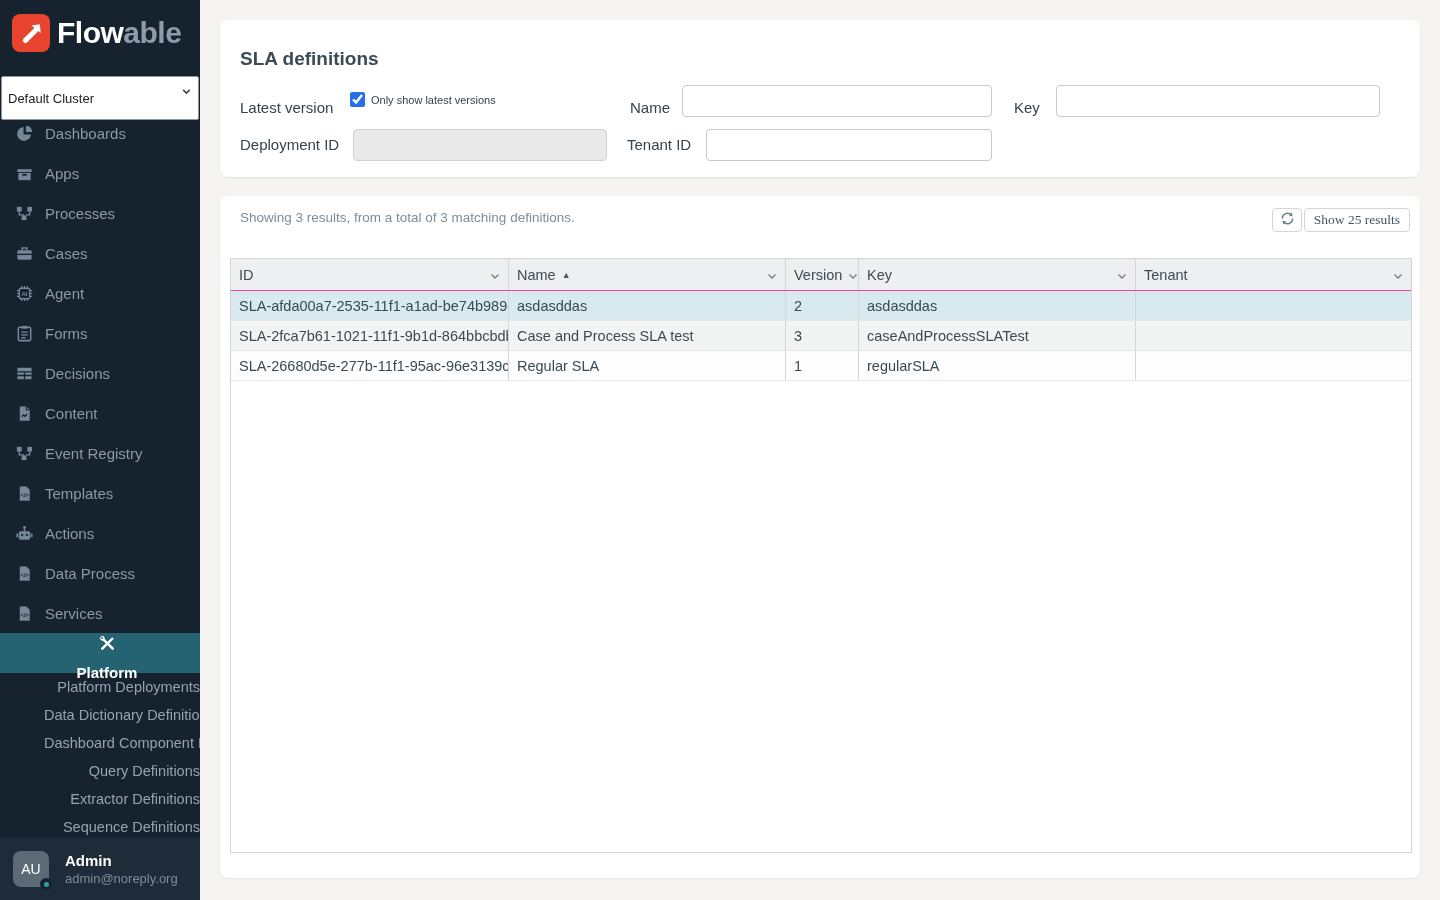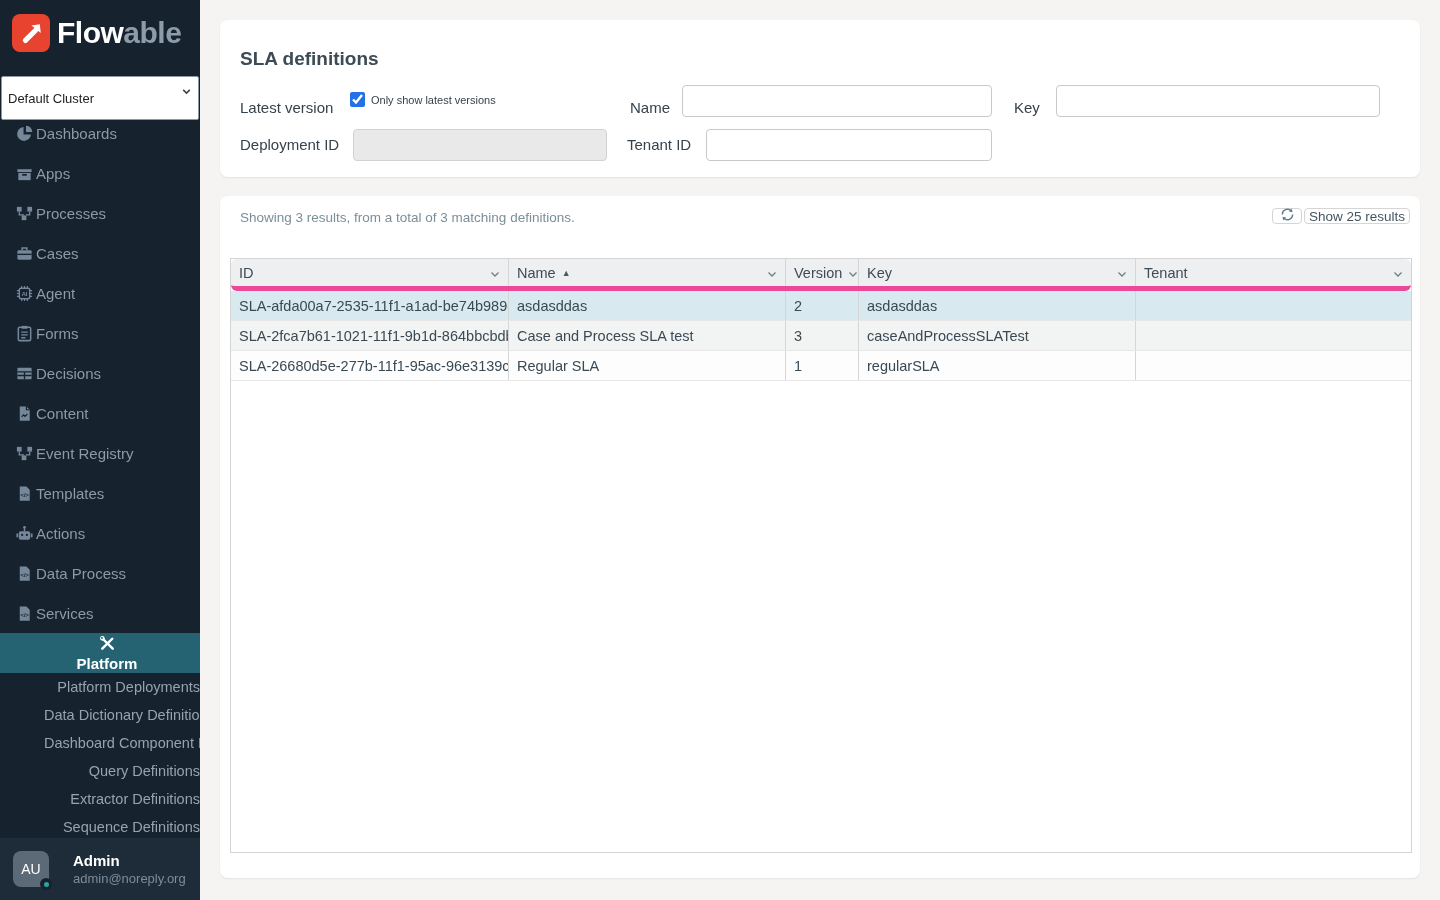--- a/index.html
+++ b/index.html
@@ -14,29 +14,29 @@
   .logo-word .sec { color:#8d9ca9;text-align:right; }
   .cluster-wrap { position:absolute; left:1px; top:76px; width:198px; height:44px; }
   .cluster-wrap select {
     width:100%; height:100%; font-family:"Liberation Sans",sans-serif; font-size:13px; color:#222;
     background:#fff; border:1px solid #8a9aa6; border-radius:2px; padding:0 20px 0 6px;
     appearance:none; -webkit-appearance:none;
   }
   .cluster-wrap .chev { position:absolute; right:7px; top:7px; pointer-events:none; color:#444; }
 
   .nav { position:absolute; left:0; top:113px; width:200px; list-style:none; }
-  .nav-item { height:40px; display:flex; align-items:center; padding-left:14px; gap:2px; font-size:15px; cursor:pointer; white-space:nowrap; }
+  .nav-item { height:40px; display:flex; align-items:center; padding-left:14px; gap:11px; font-size:15px; cursor:pointer; white-space:nowrap; }
   .nav-item .ni { width:20px; height:20px; flex:0 0 20px; display:flex; align-items:center; justify-content:center; color:#76879a; }
   .nav-item.active { background:#266372; color:#ffffff; font-weight:700;flex-direction:column; }
   .nav-item.active .ni { color:#ffffff; }
 
   .subnav { position:absolute; left:0; top:673px; width:200px; list-style:none;text-align:right; }
   .subnav li { height:28px; line-height:28px; padding-left:44px; font-size:14.5px; color:#96a3b0; white-space:nowrap; overflow:hidden; cursor:pointer; }
 
-  .user { position:absolute; left:0; bottom:0; width:200px; height:62px; background:#1e2b38; display:flex; align-items:center; padding:0 13px; gap:24px; }
+  .user { position:absolute; left:0; bottom:0; width:200px; height:62px; background:#1e2b38; display:flex; align-items:center; padding:0 13px; gap:16px; }
   .avatar { position:relative; width:36px; height:36px; background:#5c6a78; border-radius:8px; color:#fff; font-size:14px; display:flex; align-items:center; justify-content:center; }
   .avatar .dot { position:absolute; right:-3px; bottom:-3px; width:12px; height:12px; border-radius:50%; background:#16222d; display:flex; align-items:center; justify-content:center; }
   .avatar .dot i { width:5px; height:5px; border-radius:50%; background:#2fa3a0; }
   .user-name { font-size:15px; font-weight:700; color:#ffffff; line-height:19px; }
   .user-email { font-size:13px; color:#7e8b98; line-height:17px; }
 
   
   .card { position:absolute; background:#fff; border-radius:8px; box-shadow:0 1px 2px rgba(0,0,0,.07); }
   .card-filters { left:220px; top:20px; width:1200px; height:157px; }
   .card-results { left:220px; top:196px; width:1200px; height:682px; }
@@ -44,28 +44,28 @@
   .page-title { position:absolute; left:20px; top:28px; font-size:19px; color:#3c4b55; }
 
   .flabel { position:absolute; height:32px; line-height:32px; font-size:15px; color:#37424b; white-space:nowrap; }
   .tinput { position:absolute; height:32px; border:1px solid #c9c9c9; border-radius:4px; background:#fff; font-size:14px; padding:0 8px; font-family:"Liberation Sans",sans-serif; color:#333; }
   .tinput:disabled { background:#e9e9e9; border-color:#d2d2d2; }
   .cb-row { position:absolute; left:130px; top:72px; display:flex; align-items:center; gap:6px; }
   .cb-row input { width:15px; height:15px; accent-color:#2470e8; }
   .cb-row label { font-size:11px; color:#37424b; }
 
   .summary { position:absolute; left:20px; top:14px; font-size:13.5px; color:#7b8e99; }
-  .btn { position:absolute; top:12px; height:16px; background:#fff; border:1px solid #d5d5d5; border-radius:4px; color:#45555f; font-size:13.5px; font-family:Liberation Sans, sans-serif; display:flex; align-items:center; justify-content:center; cursor:pointer; }
+  .btn { position:absolute; top:12px; height:24px; background:#fff; border:1px solid #d5d5d5; border-radius:4px; color:#45555f; font-size:13.5px; font-family:Liberation Serif, serif; display:flex; align-items:center; justify-content:center; cursor:pointer; }
   .btn-refresh { left:1052px; width:30px; color:#5f7d8c; }
   .btn-show { left:1084px; width:106px; }
 
   
   .table { position:absolute; left:10px; top:62px; width:1182px; height:595px; border:1px solid #d4d4d4; background:#fff; font-size:14.5px; color:#3a4a54; }
   .t-row { display:flex; width:100%; }
-  .t-head { height:32px; background:#edeff1; border-bottom:5px solid #ec4899; color:#3d4c56;border-radius:6px; }
+  .t-head { height:32px; background:#edeff1; border-bottom:1px solid #ec4899; color:#3d4c56; }
   .t-cell { padding:0 8px; display:flex; align-items:center; border-right:1px solid #d6d6d6; overflow:hidden; white-space:nowrap; }
   .t-cell:last-child { border-right:none; }
   .c0{width:278px;} .c1{width:277px;} .c2{width:73px;} .c3{width:277px;} .c4{flex:1;}
   .t-head .t-cell { justify-content:space-between; cursor:pointer; }
   .t-head .hl { display:flex; align-items:center; gap:6px; }
   .h-chev { color:#6d7f8a; flex:0 0 auto; }
   .sort-asc { font-size:9px; color:#4a5a64; }
   .v-sort { display:flex; align-items:flex-end; color:#6d7f8a; font-size:11px; line-height:10px; }
   .t-body .t-row { height:30px; border-bottom:1px solid #e7e7e7; cursor:pointer; }
   .row-selected { background:#d8eaef; }

